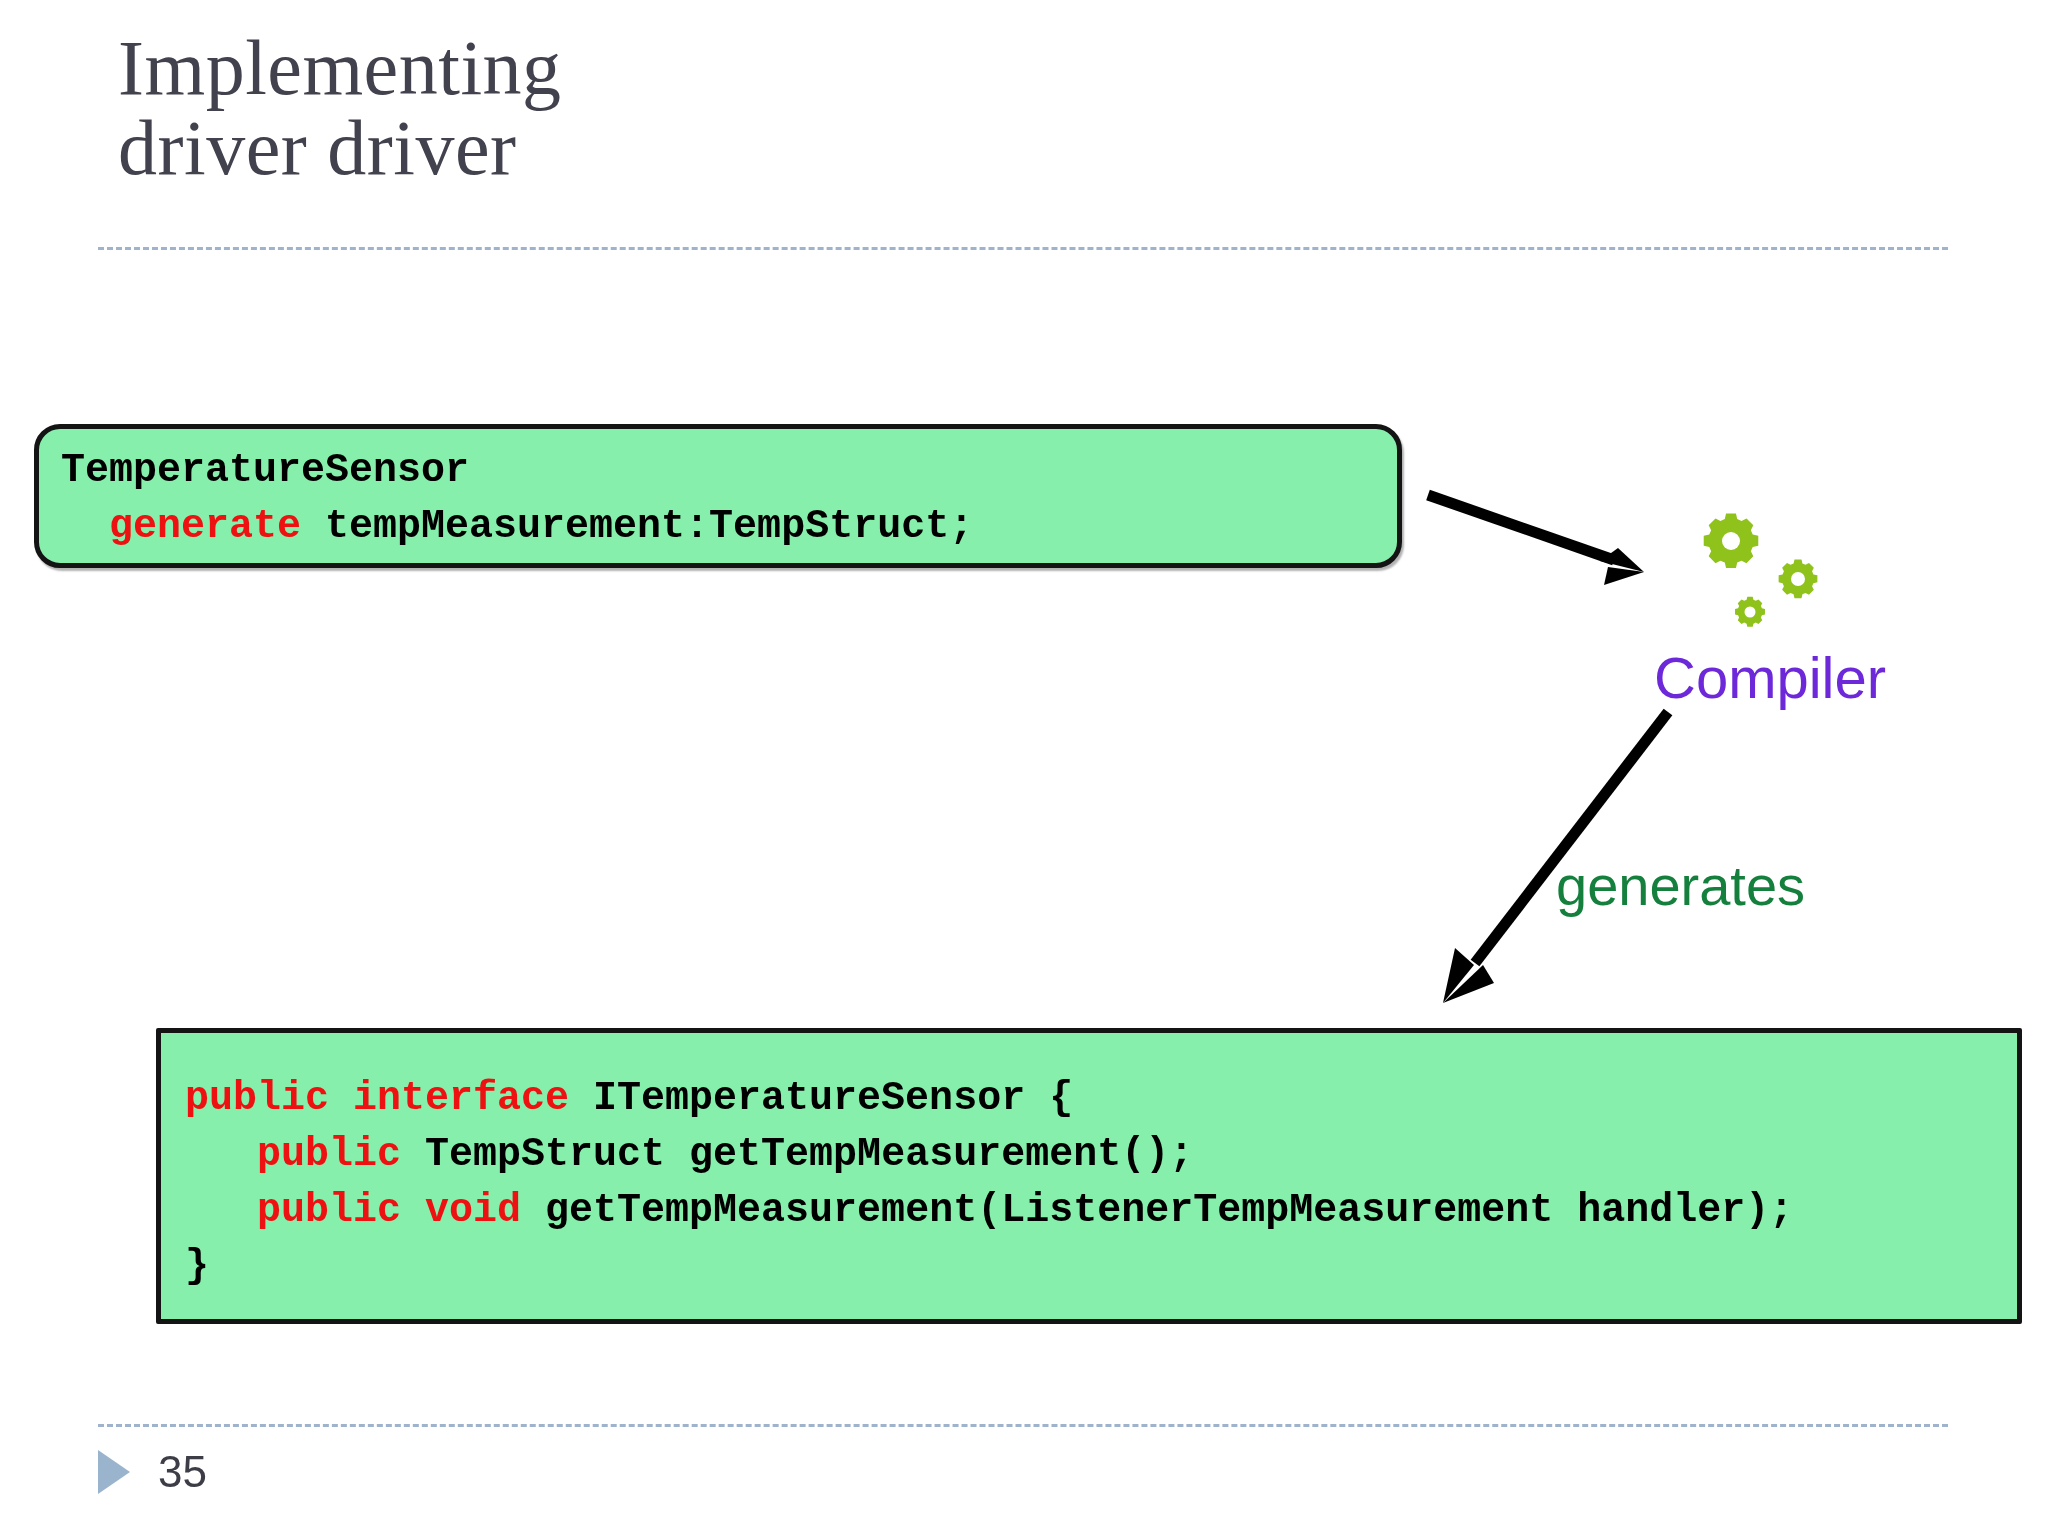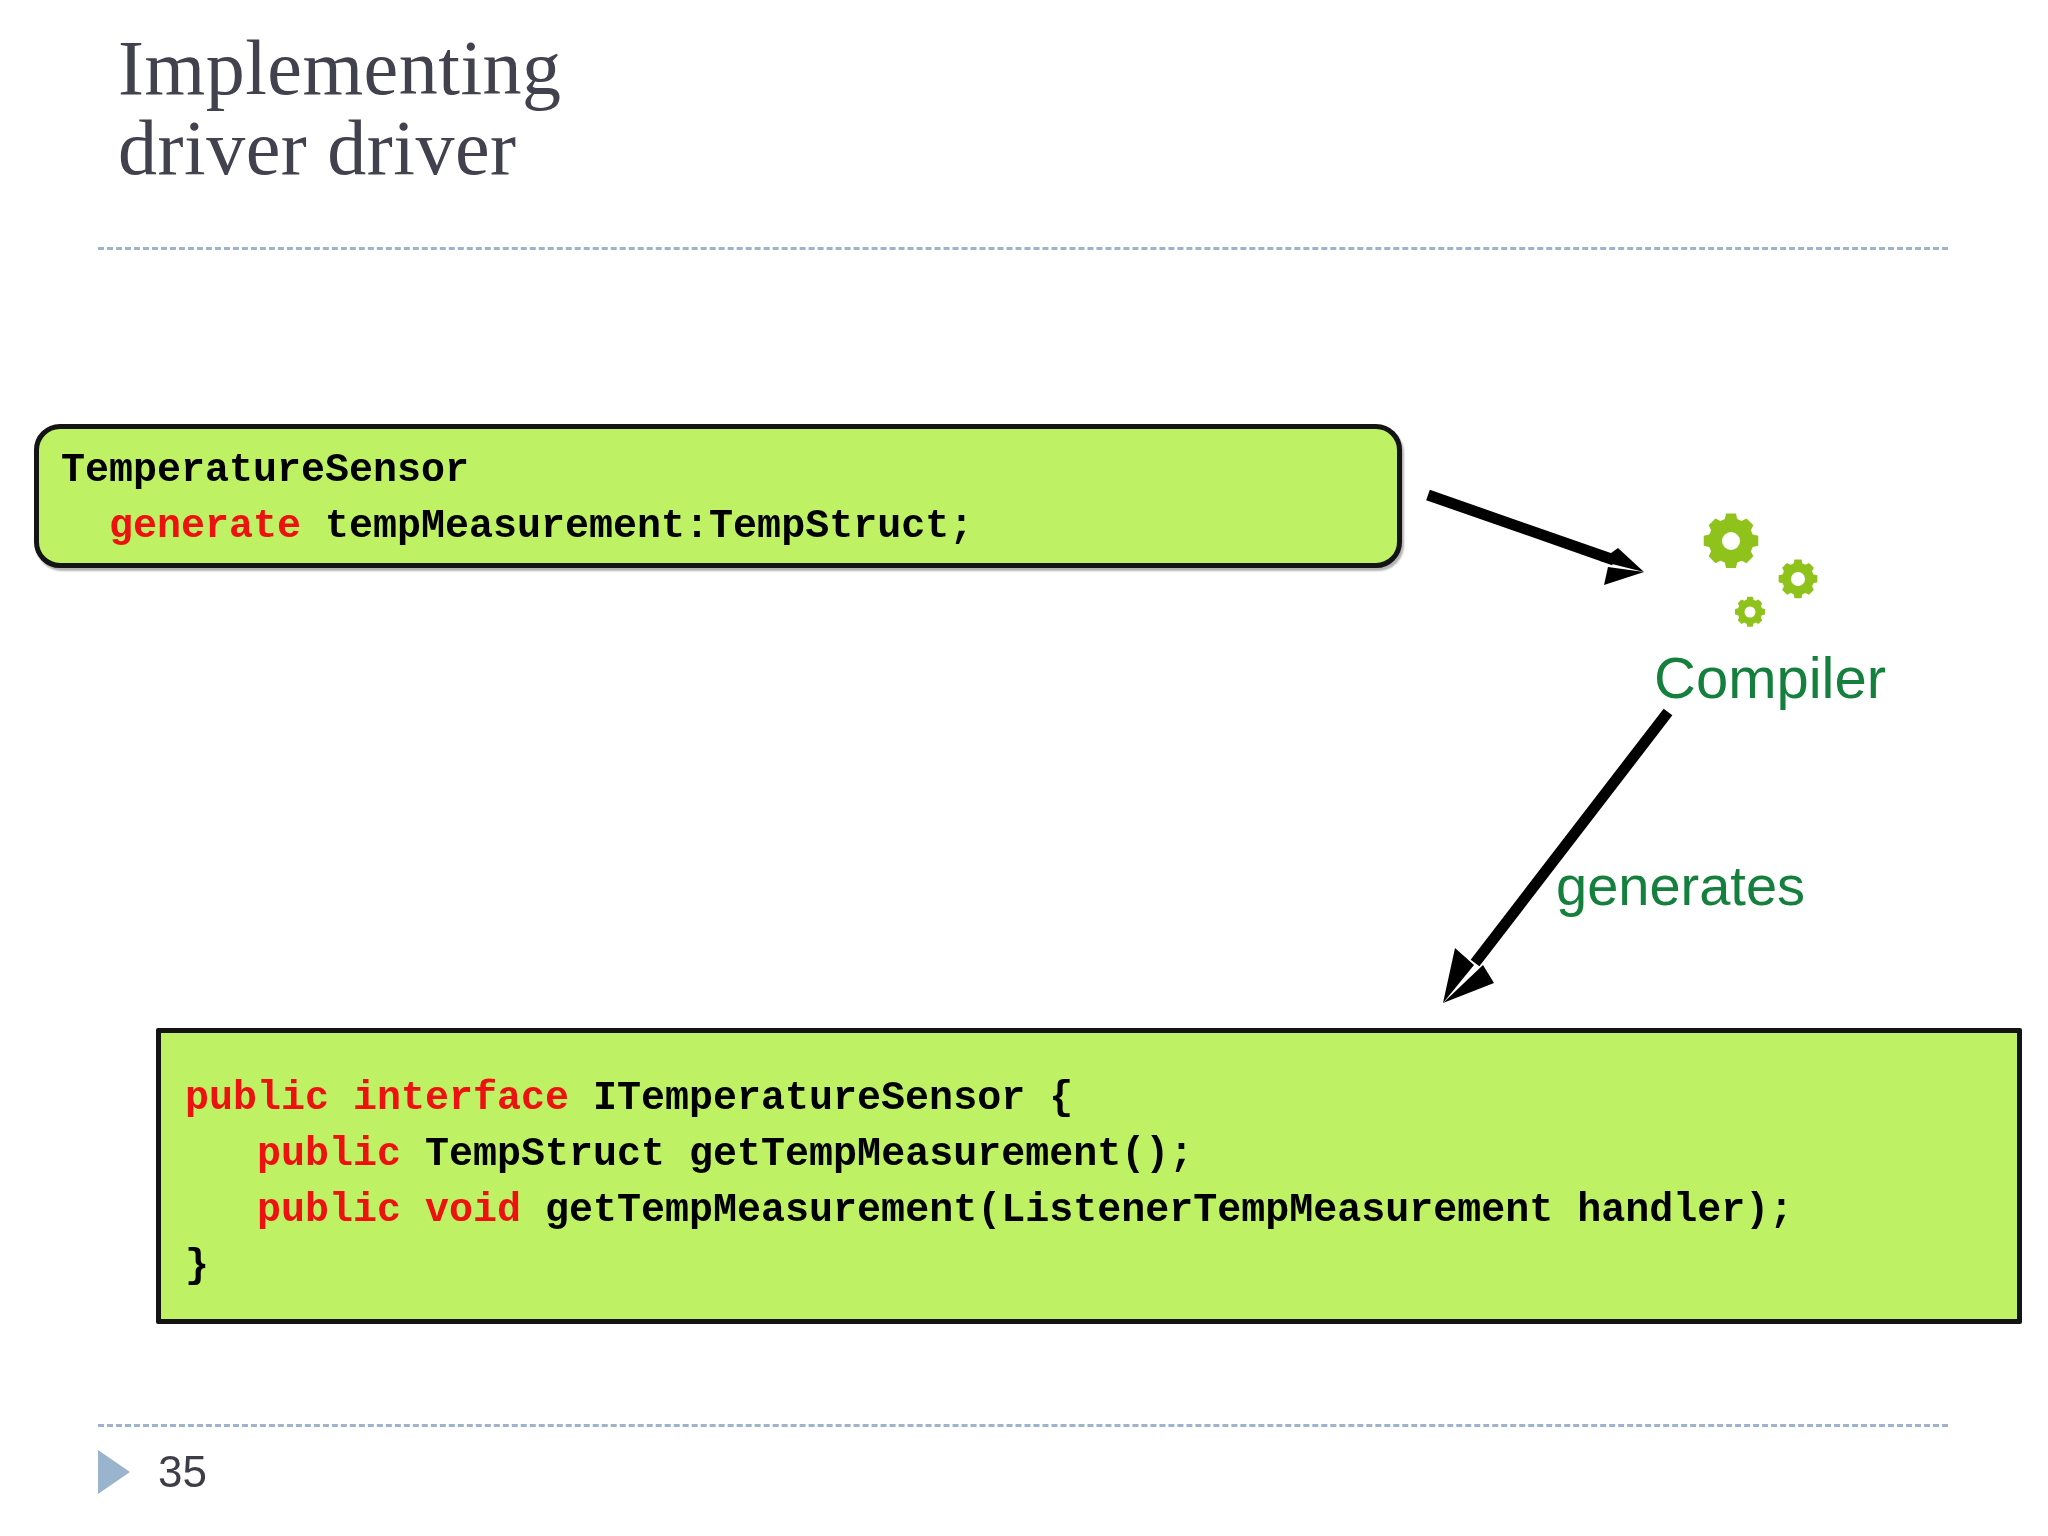--- a/index.html
+++ b/index.html
@@ -63,21 +63,21 @@
     left: 158px;
     top: 1447px;
     font-family: "Liberation Sans", sans-serif;
     font-size: 44px;
     color: #3d3d47;
   }
 
   
   .code-box {
     position: absolute;
-    background: #bef264;
+    background: #86efac;
     box-sizing: border-box;
     font-family: "Liberation Mono", monospace;
     font-weight: bold;
     color: #000000;
     white-space: pre;
   }
   #code-box-1 {
     left: 34px;
     top: 424px;
     width: 1368px;
@@ -113,21 +113,21 @@
     height: 140px;
   }
 
   
   #compiler-label {
     position: absolute;
     left: 1654px;
     top: 644px;
     font-family: "Liberation Sans", sans-serif;
     font-size: 58px;
-    color: #15803d;
+    color: #6d28d9;
     white-space: nowrap;
   }
   #generates-label {
     position: absolute;
     left: 1556px;
     top: 853px;
     font-family: "Liberation Sans", sans-serif;
     font-size: 56px;
     color: #15803d;
     white-space: nowrap;

